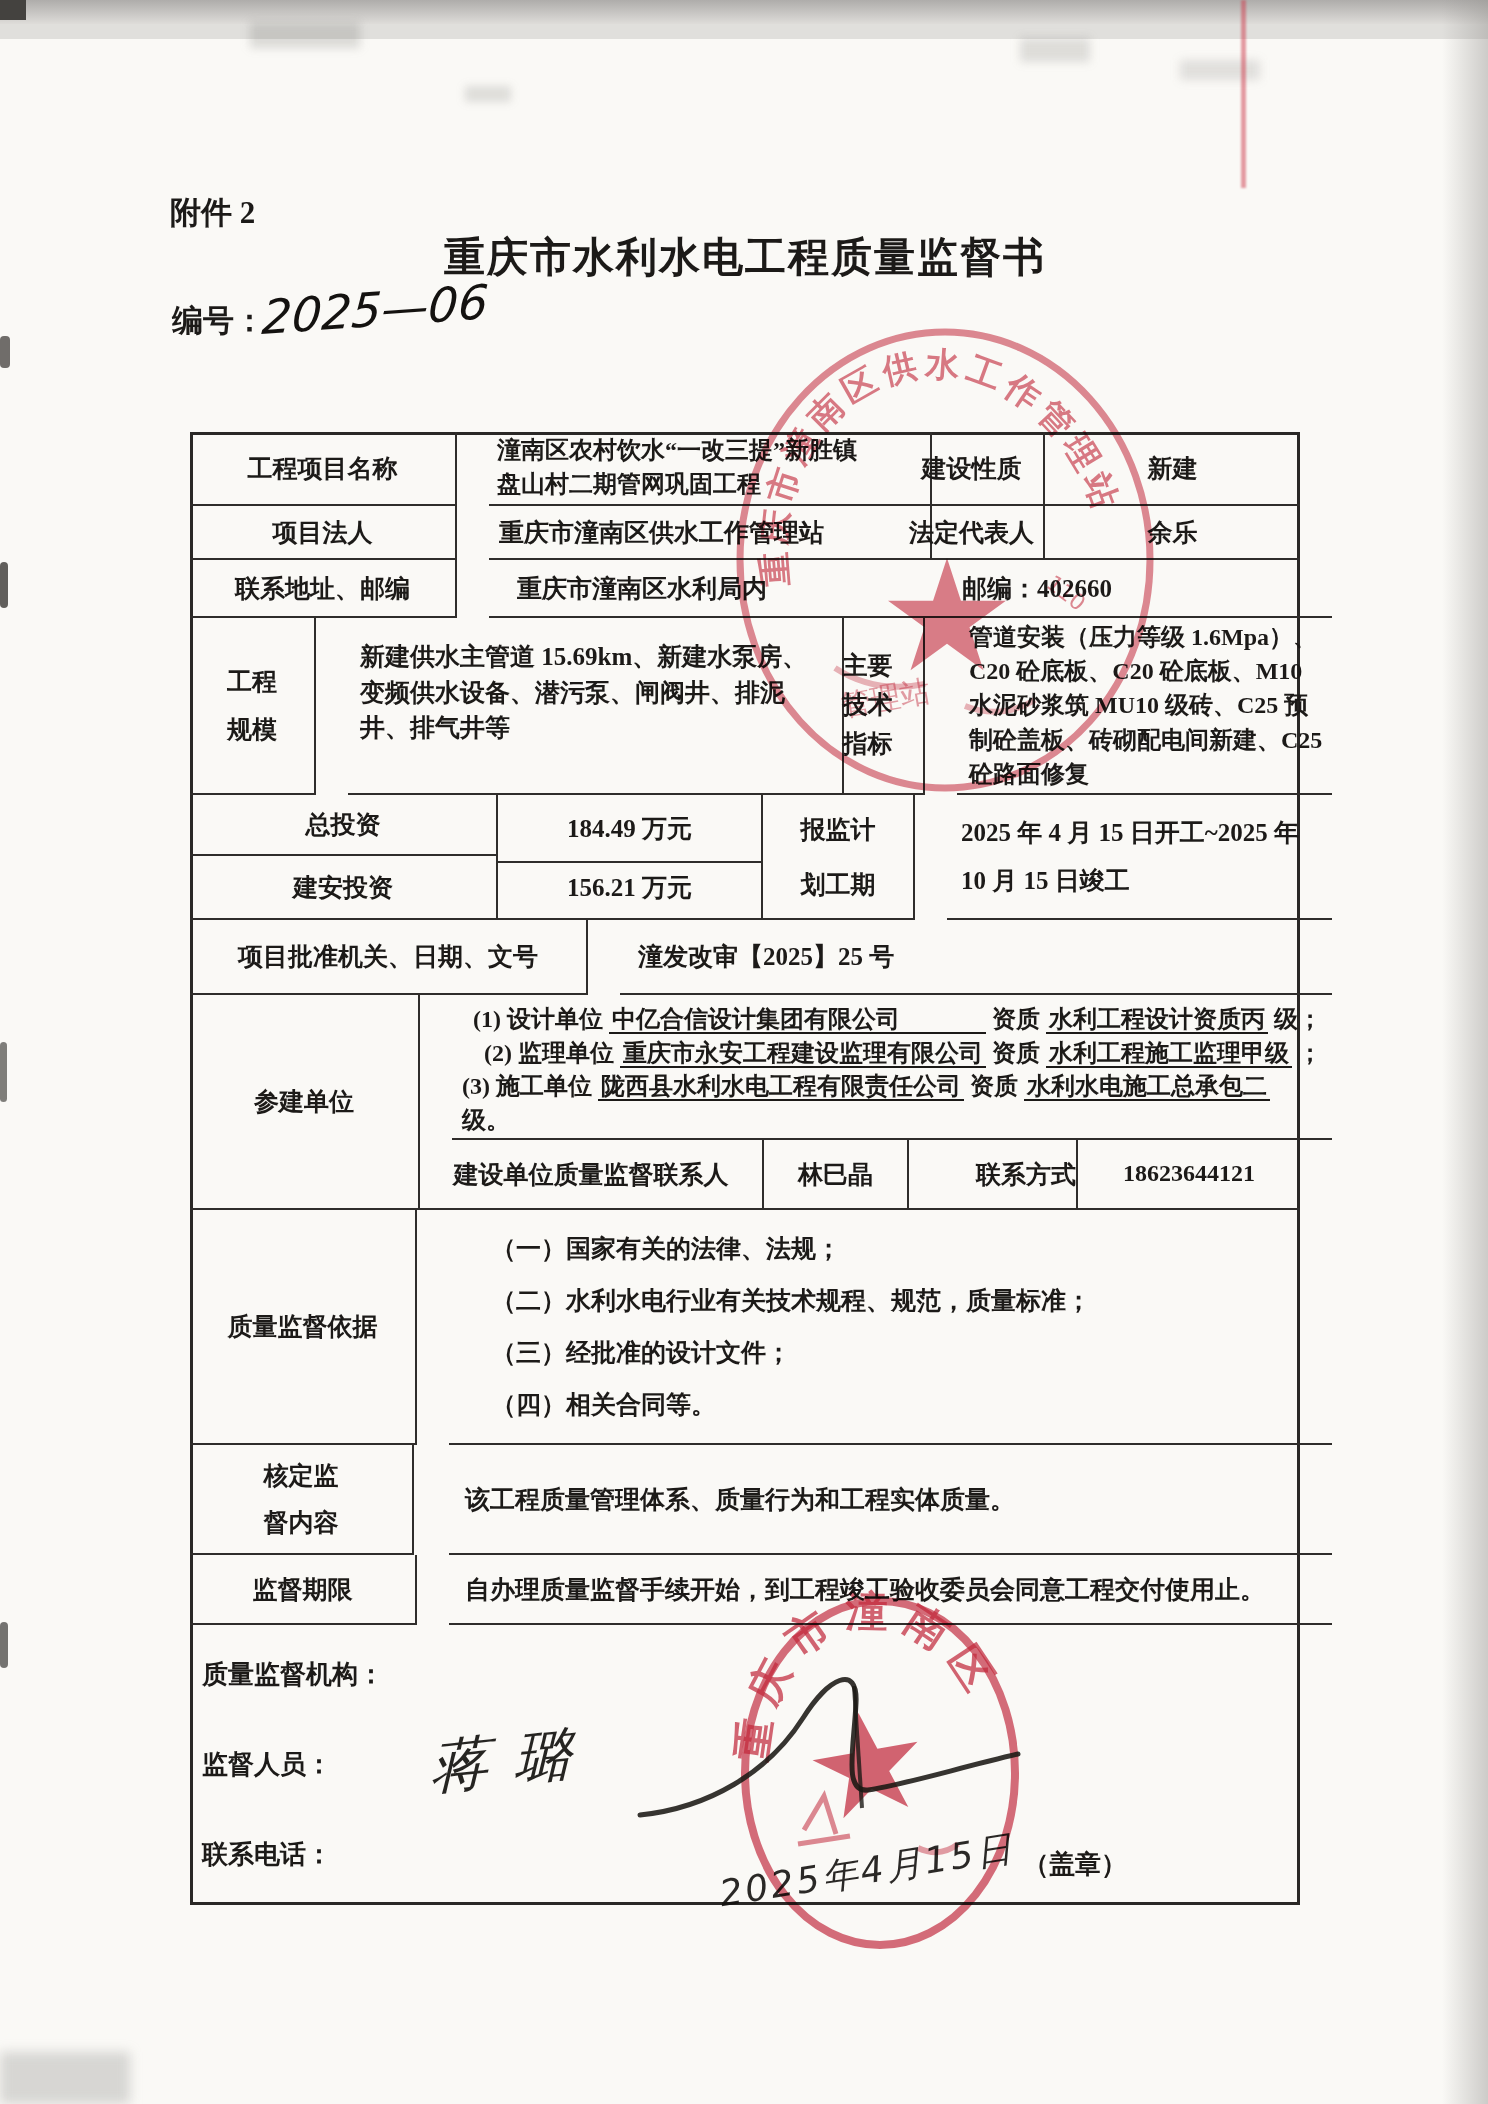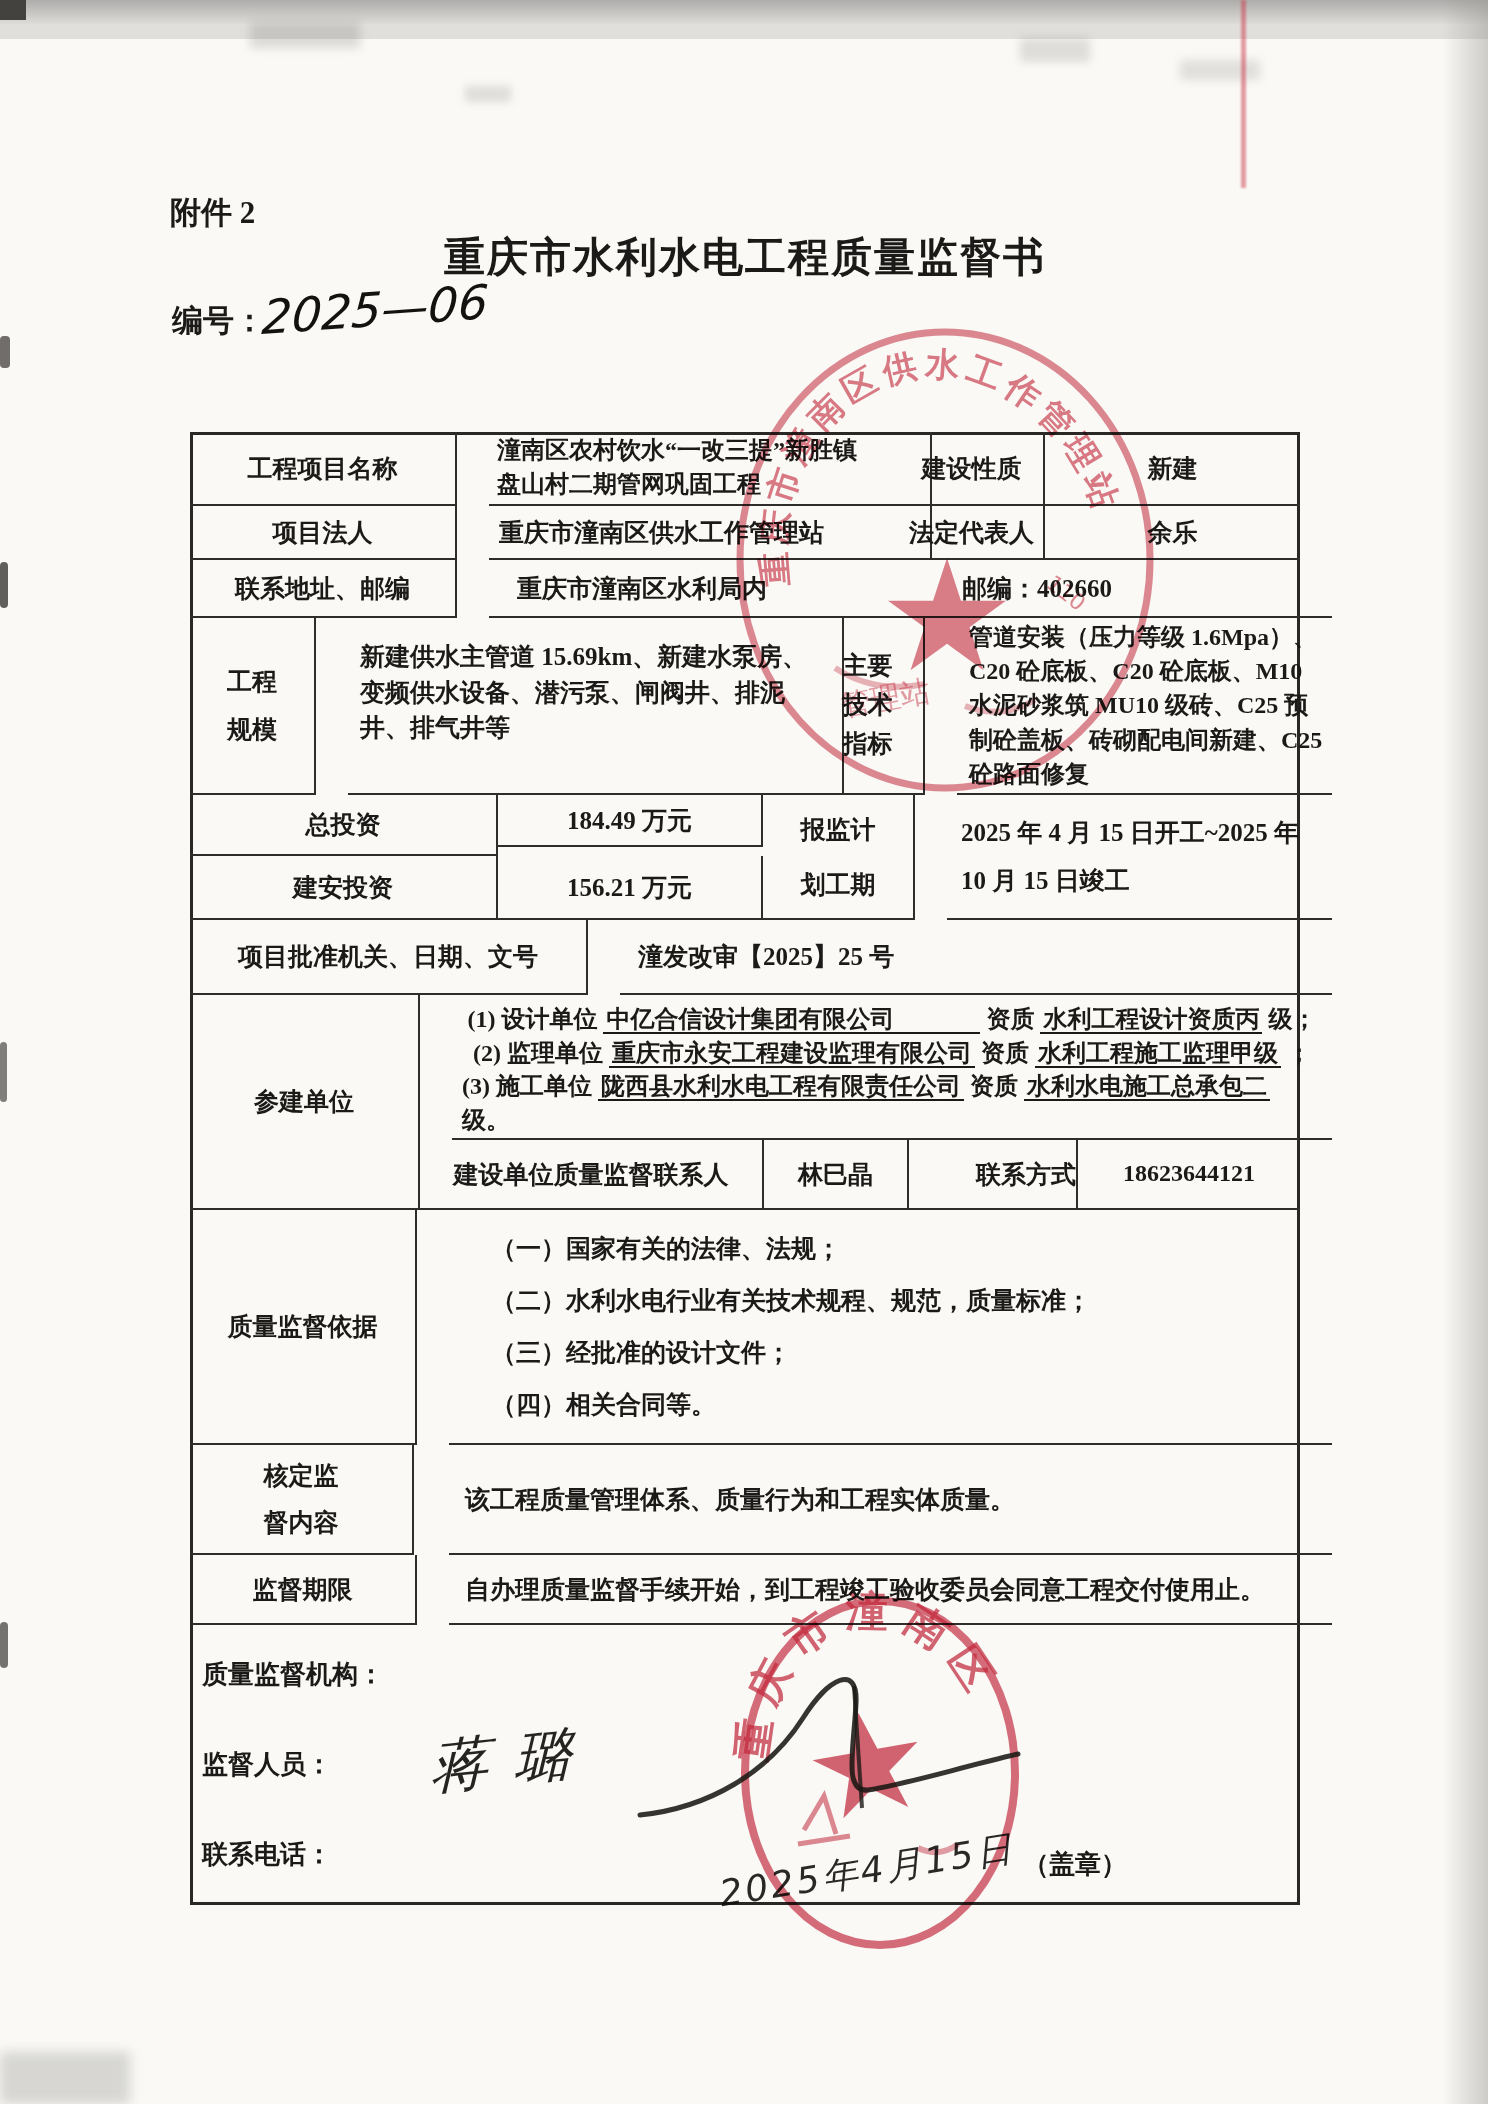--- a/index.html
+++ b/index.html
@@ -92,21 +92,21 @@
   <div class="cell br bb" style="left:812px;top:618px;width:113px;height:177px;">
     <span class="wrapnarrow" style="width:56px;line-height:1.55;">主要技术指标</span>
     </div>
   <div class="cell bb left para" style="left:925px;top:618px;width:375px;height:177px;padding:6px 8px 6px 12px;font-size:24px;">
     <span>管道安装（压力等级 1.6Mpa）、C20 砼底板、C20 砼底板、M10 水泥砂浆筑 MU10 级砖、C25 预制砼盖板、砖砌配电间新建、C25 砼路面修复</span>
     </div>
 
   <div class="cell br bb" style="left:190px;top:795px;width:308px;height:61px;">
     <span>总投资</span>
     </div>
-  <div class="cell br bb" style="left:498px;top:795px;width:265px;height:52px;">
+  <div class="cell br bb" style="left:498px;top:795px;width:265px;height:68px;">
     <span>184.49 万元</span>
     </div>
   <div class="cell br bb" style="left:763px;top:795px;width:152px;height:125px;">
     <span class="wrapnarrow" style="width:82px;line-height:2.2;">报监计划工期</span>
     </div>
   <div class="cell bb left para" style="left:915px;top:795px;width:385px;height:125px;padding-left:14px;padding-right:6px;line-height:1.9;">
     <span>2025 年 4 月 15 日开工~2025 年 10 月 15 日竣工</span>
     </div>
   <div class="cell br bb" style="left:190px;top:856px;width:308px;height:64px;">
     <span>建安投资</span>
@@ -118,21 +118,21 @@
   <div class="cell br bb" style="left:190px;top:920px;width:398px;height:75px;">
     <span>项目批准机关、日期、文号</span>
     </div>
   <div class="cell bb left" style="left:588px;top:920px;width:712px;height:75px;padding-left:18px;">
     <span>潼发改审【2025】25 号</span>
     </div>
 
   <div class="cell br bb" style="left:190px;top:995px;width:230px;height:215px;">
     <span>参建单位</span>
     </div>
-  <div class="cell bb left" style="left:420px;top:995px;width:880px;height:145px;flex-direction:column;align-items:center;justify-content:space-around;padding:8px 10px;font-size:24px;">
+  <div class="cell bb left" style="left:420px;top:995px;width:880px;height:145px;flex-direction:column;align-items:flex-end;justify-content:space-around;padding:8px 10px;font-size:24px;">
     <div>
       <span>(1) 设计单位</span>
       <span class="fill" style="padding-right:86px;">中亿合信设计集团有限公司</span>
       <span>资质</span>
       <span class="fill">水利工程设计资质丙</span>
       <span>级；</span>
     </div>
     <div>
       <span>(2) 监理单位</span>
       <span class="fill">重庆市永安工程建设监理有限公司</span>

